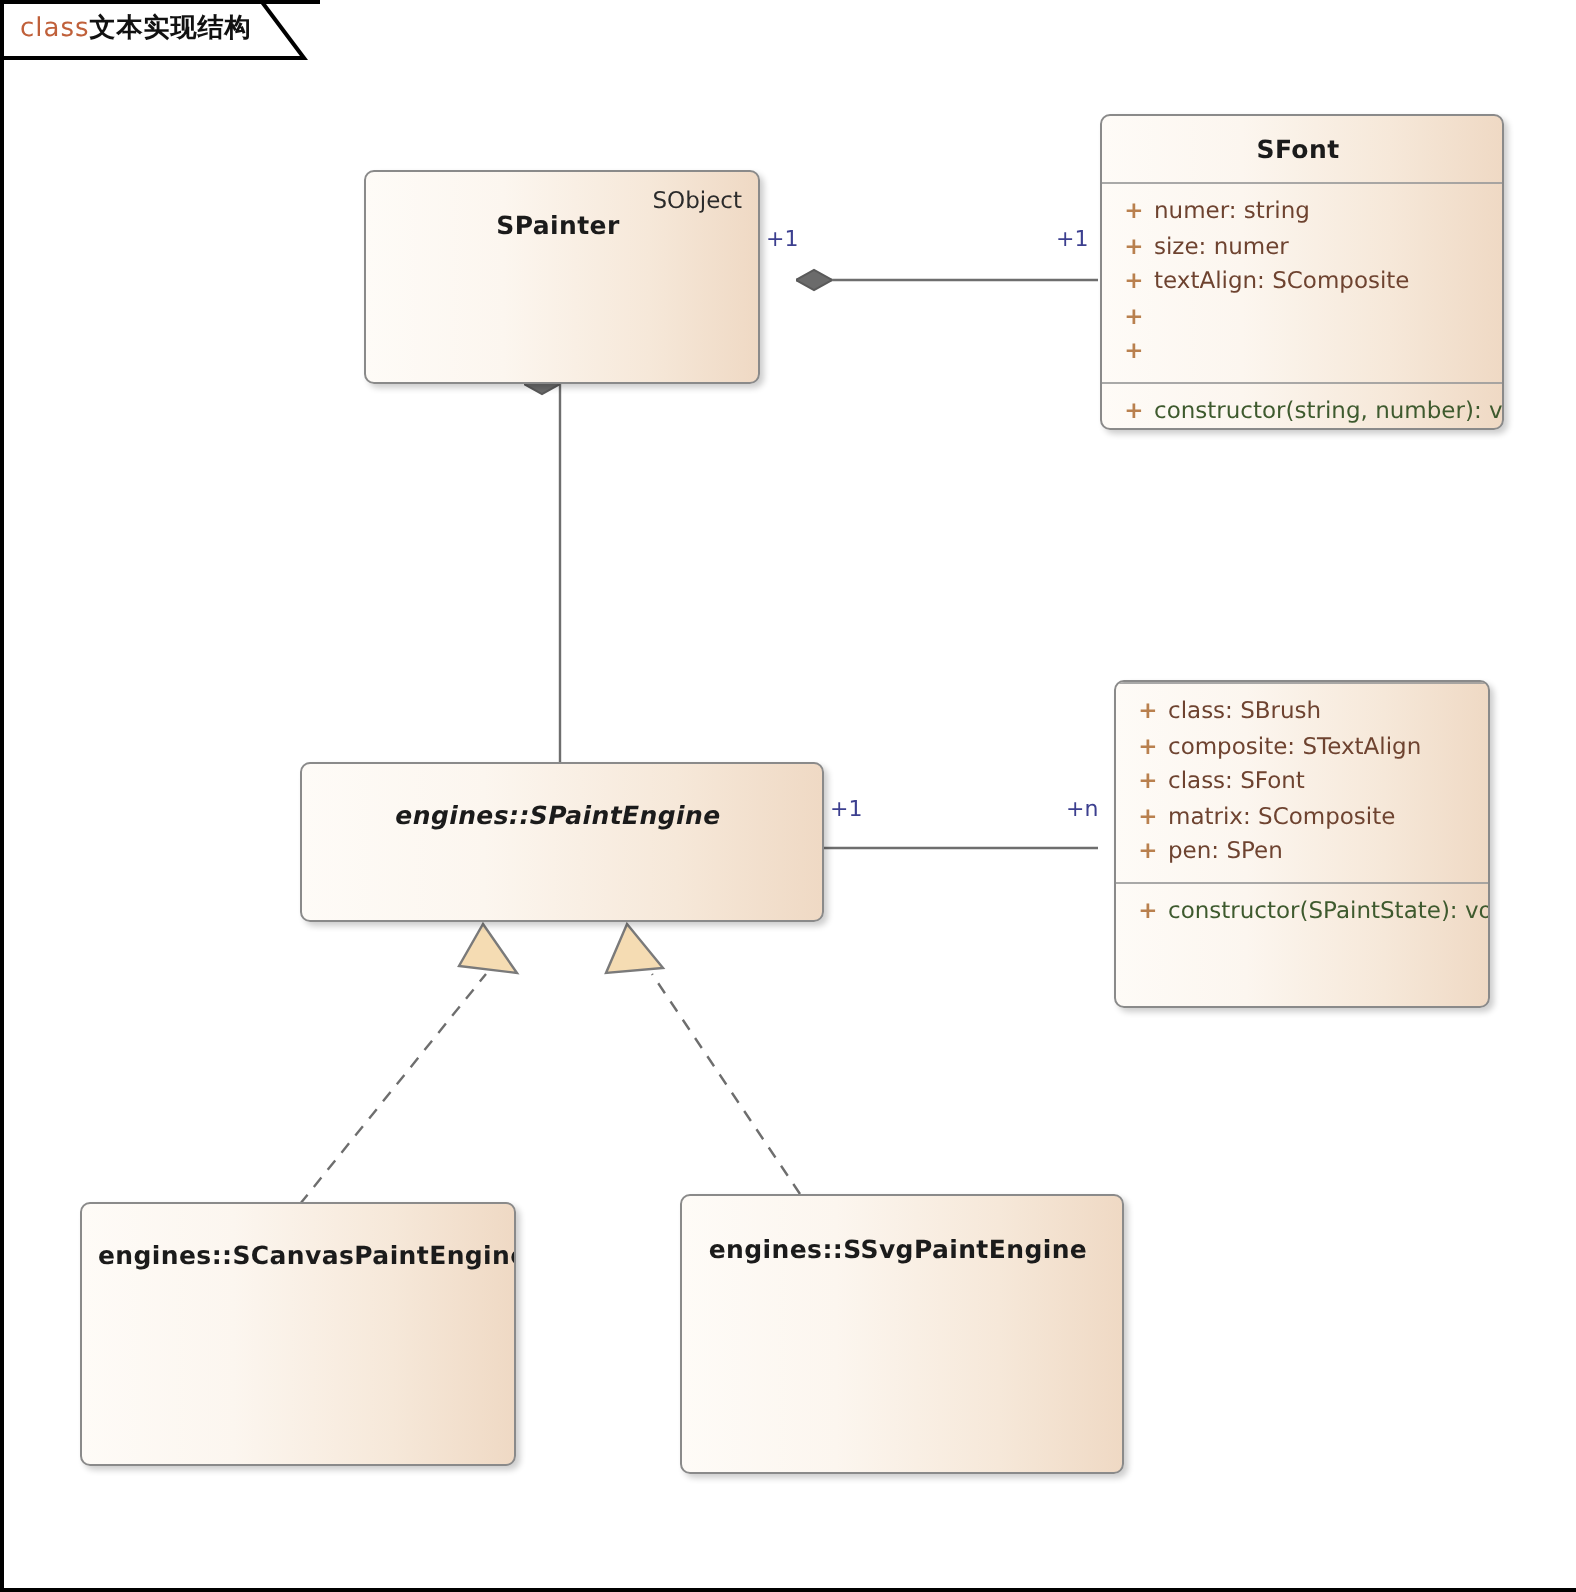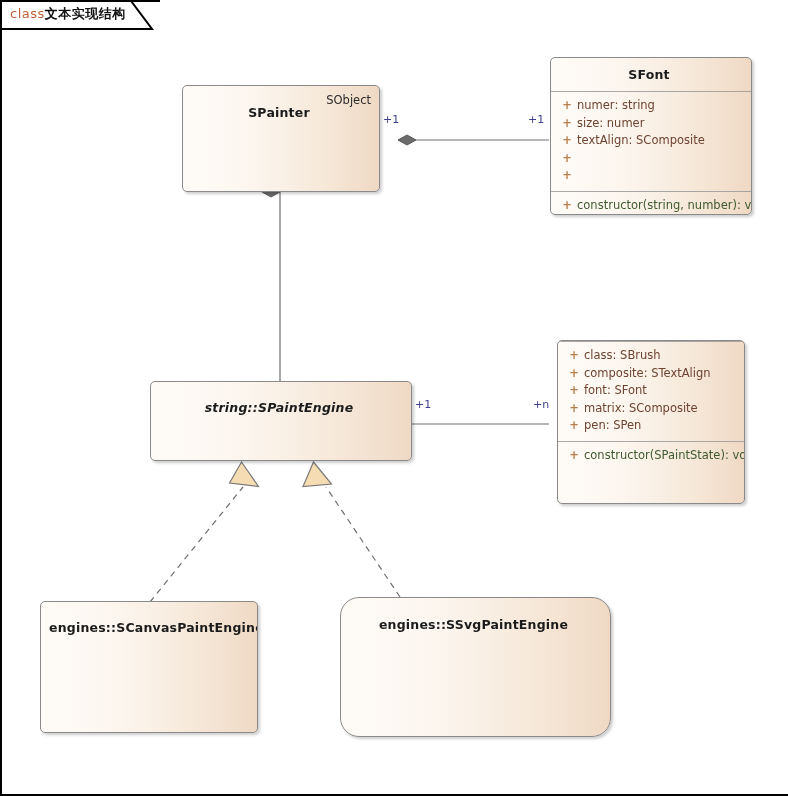--- a/index.html
+++ b/index.html
@@ -225,38 +225,38 @@
     <div class="compartment">
       <div class="member">
         <span class="vis">+</span>
         <span class="op-text">constructor(string, number): void</span>
       </div>
     </div>
   </div>
 
   <div class="uml-class" style="left:150px; top:381px; width:262px; height:80px;">
     <div class="uml-header">
-      <div class="cls-name abstract" style="margin-top:9px;">string::SPaintEngine</div>
+      <div class="cls-name abstract" style="margin-top:9px;">engines::SPaintEngine</div>
     </div>
   </div>
 
   <div class="uml-class" style="left:557px; top:340px; width:188px; height:164px;">
     <div class="sep"></div>
     <div class="compartment">
       <div class="member">
         <span class="vis">+</span>
         <span class="attr-text">class: SBrush</span>
       </div>
       <div class="member">
         <span class="vis">+</span>
         <span class="attr-text">composite: STextAlign</span>
       </div>
       <div class="member">
         <span class="vis">+</span>
-        <span class="attr-text">font: SFont</span>
+        <span class="attr-text">class: SFont</span>
       </div>
       <div class="member">
         <span class="vis">+</span>
         <span class="attr-text">matrix: SComposite</span>
       </div>
       <div class="member">
         <span class="vis">+</span>
         <span class="attr-text">pen: SPen</span>
       </div>
     </div>
@@ -268,19 +268,19 @@
       </div>
     </div>
   </div>
 
   <div class="uml-class" style="left:40px; top:601px; width:218px; height:132px;">
     <div class="uml-header">
       <div class="cls-name" style="margin-top:9px;">engines::SCanvasPaintEngine</div>
     </div>
   </div>
 
-  <div class="uml-class" style="left:340px; top:597px; width:271px; height:140px;border-radius:19px;">
+  <div class="uml-class" style="left:340px; top:597px; width:222px; height:140px;">
     <div class="uml-header">
       <div class="cls-name" style="margin-top:10px;">engines::SSvgPaintEngine</div>
     </div>
   </div>
 
 </div>
 
 </body></html>

